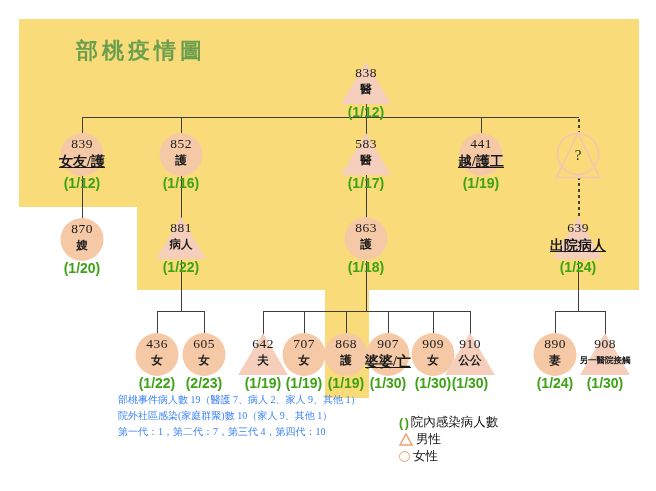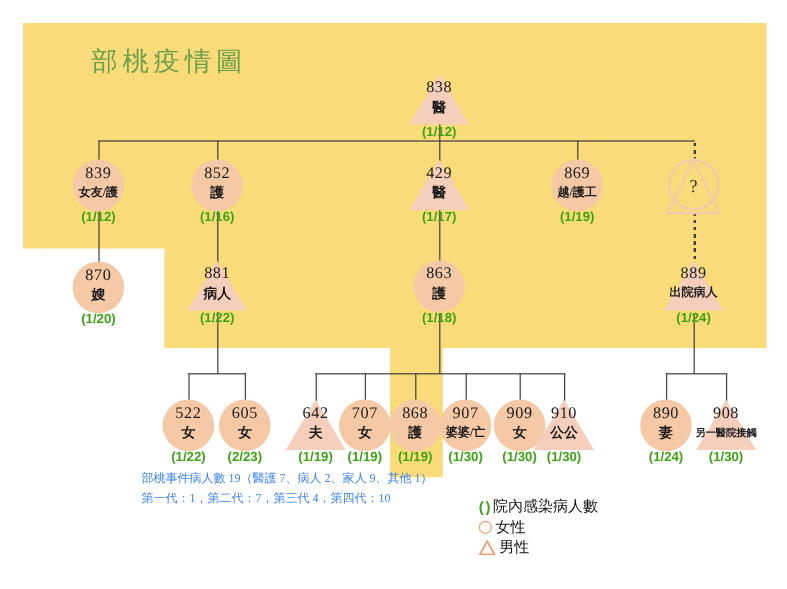--- a/index.html
+++ b/index.html
@@ -1,35 +1,35 @@
 <!DOCTYPE html>
 <html style="--background: #F9DC79; --node-fill: #F6C9A6; --triangle-fill: #F5CFBC; --outline-orange: #F0A06E; --date-green: #3DA214; --title-green: #6B9F4D;"><head>
 <meta charset="utf-8">
 <style>
   html,body{margin:0;padding:0;background:#fff;}
   #canvas{position:relative;width:656px;height:491px;background:#fff;overflow:hidden;
           font-family:"Liberation Serif","DejaVu Serif",serif;}
   .yellow{position:absolute;left:0;top:0;width:656px;height:491px;background:var(--background,#F9DC79);
           clip-path:polygon(19px 19px,639px 19px,639px 290px,369px 290px,369px 398px,325px 398px,325px 290px,137px 290px,137px 207px,19px 207px);
           z-index:0;}
-  #title{position:absolute;left:76px;top:36px;font-size:22px;font-weight:400;letter-spacing:4px;
+  #title{position:absolute;left:76px;top:36px;font-size:22px;font-weight:700;letter-spacing:4px;
          color:var(--title-green,#6B9F4D);z-index:3;white-space:nowrap;}
   .line{position:absolute;background:#3e3e3e;z-index:1;}
   .line.dash{background:repeating-linear-gradient(to bottom,#3e3e3e 0 3px,transparent 3px 6px);}
   .node{position:absolute;width:110px;text-align:center;z-index:3;}
   .shape{position:absolute;left:50%;transform:translateX(-50%);top:0;z-index:-1;}
   .circ{width:43px;height:43px;border-radius:50%;background:var(--node-fill,#F6C9A6);}
   .tri{width:50px;height:42px;background:var(--triangle-fill,#F5CFBC);clip-path:polygon(50% 0,0 100%,100% 100%);}
   .unk circle,.unk path{fill:none;stroke:var(--node-fill,#F6C9A6);stroke-width:2;}
   .unk text{font-size:15px;fill:#2a2a2a;text-anchor:middle;font-family:"Liberation Serif",serif;}
   .num{position:absolute;top:3px;left:0;right:0;font-size:13.5px;color:#1a1a1a;letter-spacing:.5px;}
   .lbl{position:absolute;top:20px;left:0;right:0;font-size:11.5px;font-weight:600;color:#1a1a1a;white-space:nowrap;}
-  .lbl.sz10{font-size:10px;}
+  .lbl.sz10{font-size:14px;text-decoration:underline;}
   .lbl.sz8{font-size:8.5px;top:22px;}
-  .date{position:absolute;top:42px;left:0;right:0;font-size:11px;font-weight:bold;
+  .date{position:absolute;top:42px;left:0;right:0;font-size:14px;font-weight:bold;
         color:var(--date-green,#3DA214);font-family:"Liberation Sans",sans-serif;white-space:nowrap;}
   #summary{position:absolute;left:118px;top:392px;font-size:10px;line-height:16px;color:#3b82f6;z-index:3;white-space:nowrap;}
   #legend{position:absolute;left:399px;top:414px;font-size:12.5px;color:#111;z-index:3;}
   .legrow{height:17px;display:flex;align-items:center;gap:3px;white-space:nowrap;}
   .paren{color:var(--date-green,#3DA214);font-weight:bold;letter-spacing:-1px;font-family:"Liberation Sans",sans-serif;}
   .leg-circ{width:11px;height:11px;border:1.5px solid var(--outline-orange,#F0A06E);border-radius:50%;box-sizing:border-box;}
   .leg-tri svg{display:block;}
 </style>
 </head>
 <body>
@@ -80,27 +80,27 @@
       <div class="date">(1/12)</div>
       </div>
       <div class="node" style="left: 126px; top: 133px;">
         <div class="shape circ"></div>
         <div class="num">852</div>
       <div class="lbl">護</div>
       <div class="date">(1/16)</div>
       </div>
       <div class="node" style="left: 311px; top: 133px;">
         <div class="shape tri"></div>
-        <div class="num">429</div>
+        <div class="num">583</div>
       <div class="lbl">醫</div>
       <div class="date">(1/17)</div>
       </div>
       <div class="node" style="left: 426px; top: 133px;">
         <div class="shape circ"></div>
-        <div class="num">869</div>
+        <div class="num">441</div>
       <div class="lbl sz10">越/護工</div>
       <div class="date">(1/19)</div>
       </div>
       <div class="node" style="left: 523px; top: 131px;">
         <svg class="shape unk" width="56" height="50" viewBox="0 0 56 50">
       <circle cx="28" cy="23" r="20.5"></circle>
           <path d="M28 2 L6.5 46.5 L49.5 46.5 Z"></path>
       <text x="28" y="29">?</text>
         </svg>
       </div>
@@ -117,27 +117,27 @@
       <div class="date">(1/22)</div>
       </div>
       <div class="node" style="left: 311px; top: 217px;">
         <div class="shape circ"></div>
         <div class="num">863</div>
       <div class="lbl">護</div>
       <div class="date">(1/18)</div>
       </div>
       <div class="node" style="left: 523px; top: 217px;">
         <div class="shape tri"></div>
-        <div class="num">889</div>
+        <div class="num">639</div>
       <div class="lbl sz10">出院病人</div>
       <div class="date">(1/24)</div>
       </div>
       <div class="node" style="left: 102px; top: 333px;">
         <div class="shape circ"></div>
-        <div class="num">522</div>
+        <div class="num">436</div>
       <div class="lbl">女</div>
       <div class="date">(1/22)</div>
       </div>
       <div class="node" style="left: 149px; top: 333px;">
         <div class="shape circ"></div>
         <div class="num">605</div>
       <div class="lbl">女</div>
       <div class="date">(2/23)</div>
       </div>
       <div class="node" style="left: 208px; top: 333px;">
@@ -185,34 +185,35 @@
       <div class="node" style="left: 550px; top: 333px;">
         <div class="shape tri"></div>
         <div class="num">908</div>
       <div class="lbl sz8">另一醫院接觸</div>
       <div class="date">(1/30)</div>
       </div>
     </div>
 
   <div id="summary">
     <div>部桃事件病人數 19（醫護 7、病人 2、家人 9、其他 1）</div>
+    <div>院外社區感染(家庭群聚)數 10（家人 9、其他 1）</div>
     <div>第一代：1，第二代：7，第三代 4，第四代：10</div>
   </div>
 
   <div id="legend">
     <div class="legrow">
       <span class="paren">( )</span>
         <span>院內感染病人數</span>
-    </div>
-    <div class="legrow">
-      <span class="leg-circ"></span>
-        <span>女性</span>
     </div>
     <div class="legrow">
       <span class="leg-tri">
           <svg width="14" height="13" viewBox="0 0 14 13">
             <path d="M7 1 L1 12 L13 12 Z" fill="none" stroke="#F0A06E" stroke-width="1.5"></path>
           </svg>
         </span>
         <span>男性</span>
     </div>
+    <div class="legrow">
+      <span class="leg-circ"></span>
+        <span>女性</span>
+    </div>
   </div>
 </div>
 
 </body></html>

